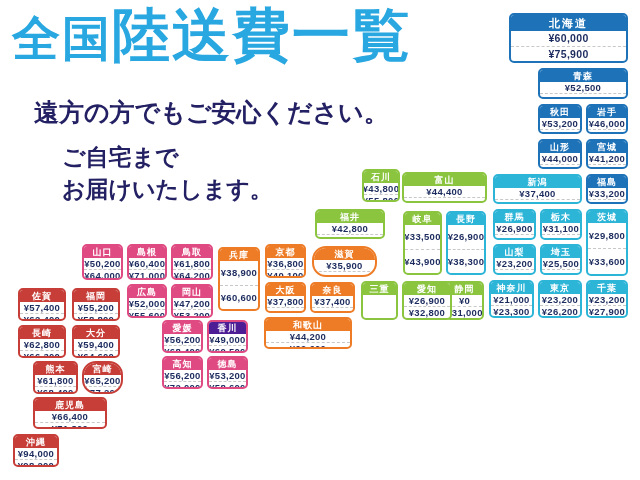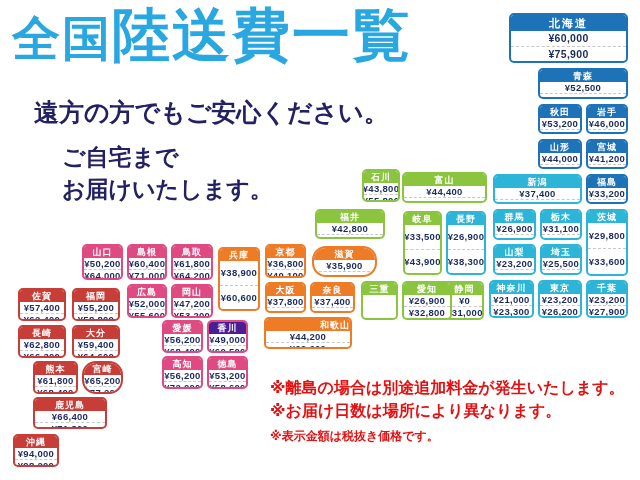--- a/index.html
+++ b/index.html
@@ -248,21 +248,21 @@
         </div>
       </div>
       <div class="pref" style="left: 310px; top: 282px; width: 45px; height: 31px; border-color: rgb(238, 124, 38);">
         <div class="pref-header" style="background: rgb(238, 124, 38);">奈良</div>
         <div class="pref-body">
           <div class="pref-row">¥37,400</div>
           <div class="pref-row">¥51,300</div>
         </div>
       </div>
       <div class="pref" style="left: 264px; top: 317px; width: 88px; height: 32px; border-color: rgb(238, 124, 38);">
-        <div class="pref-header" style="background: rgb(238, 124, 38); text-align: right;">和歌山</div>
+        <div class="pref-header" style="background: rgb(238, 124, 38);">和歌山</div>
         <div class="pref-body">
           <div class="pref-row">¥44,200</div>
           <div class="pref-row">¥69,600</div>
         </div>
       </div>
       <div class="pref" style="left: 171px; top: 244px; width: 42px; height: 36px; border-color: rgb(224, 74, 130);">
         <div class="pref-header" style="background: rgb(224, 74, 130);">鳥取</div>
         <div class="pref-body">
           <div class="pref-row">¥61,800</div>
           <div class="pref-row">¥64,200</div>
@@ -375,19 +375,14 @@
       </div>
       <div class="pref" style="left: 13px; top: 434px; width: 46px; height: 33px; border-color: rgb(199, 62, 56);">
         <div class="pref-header" style="background: rgb(199, 62, 56);">沖縄</div>
         <div class="pref-body">
           <div class="pref-row">¥94,000</div>
           <div class="pref-row">¥98,200</div>
         </div>
       </div>
     </div>
 
-  <div id="notes">
-    <div class="note">※離島の場合は別途追加料金が発生いたします。</div>
-    <div class="note">※お届け日数は場所により異なります。</div>
-    <div class="note small">※表示金額は税抜き価格です。</div>
-  </div>
 
 </div>
 
 </body></html>

